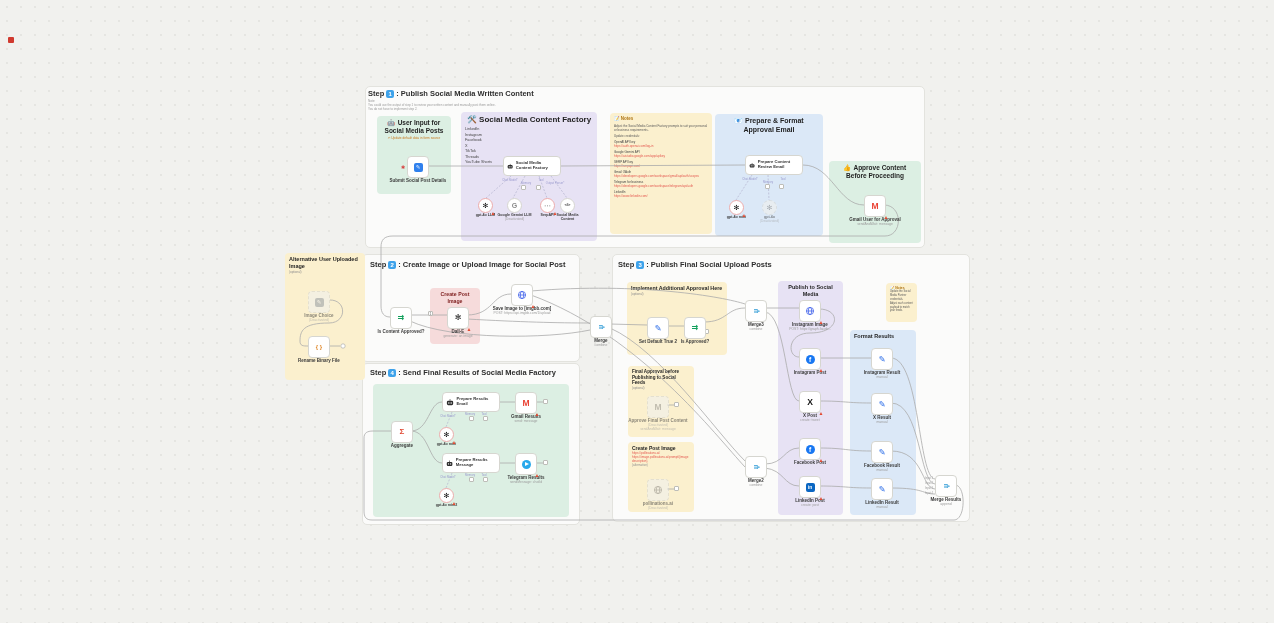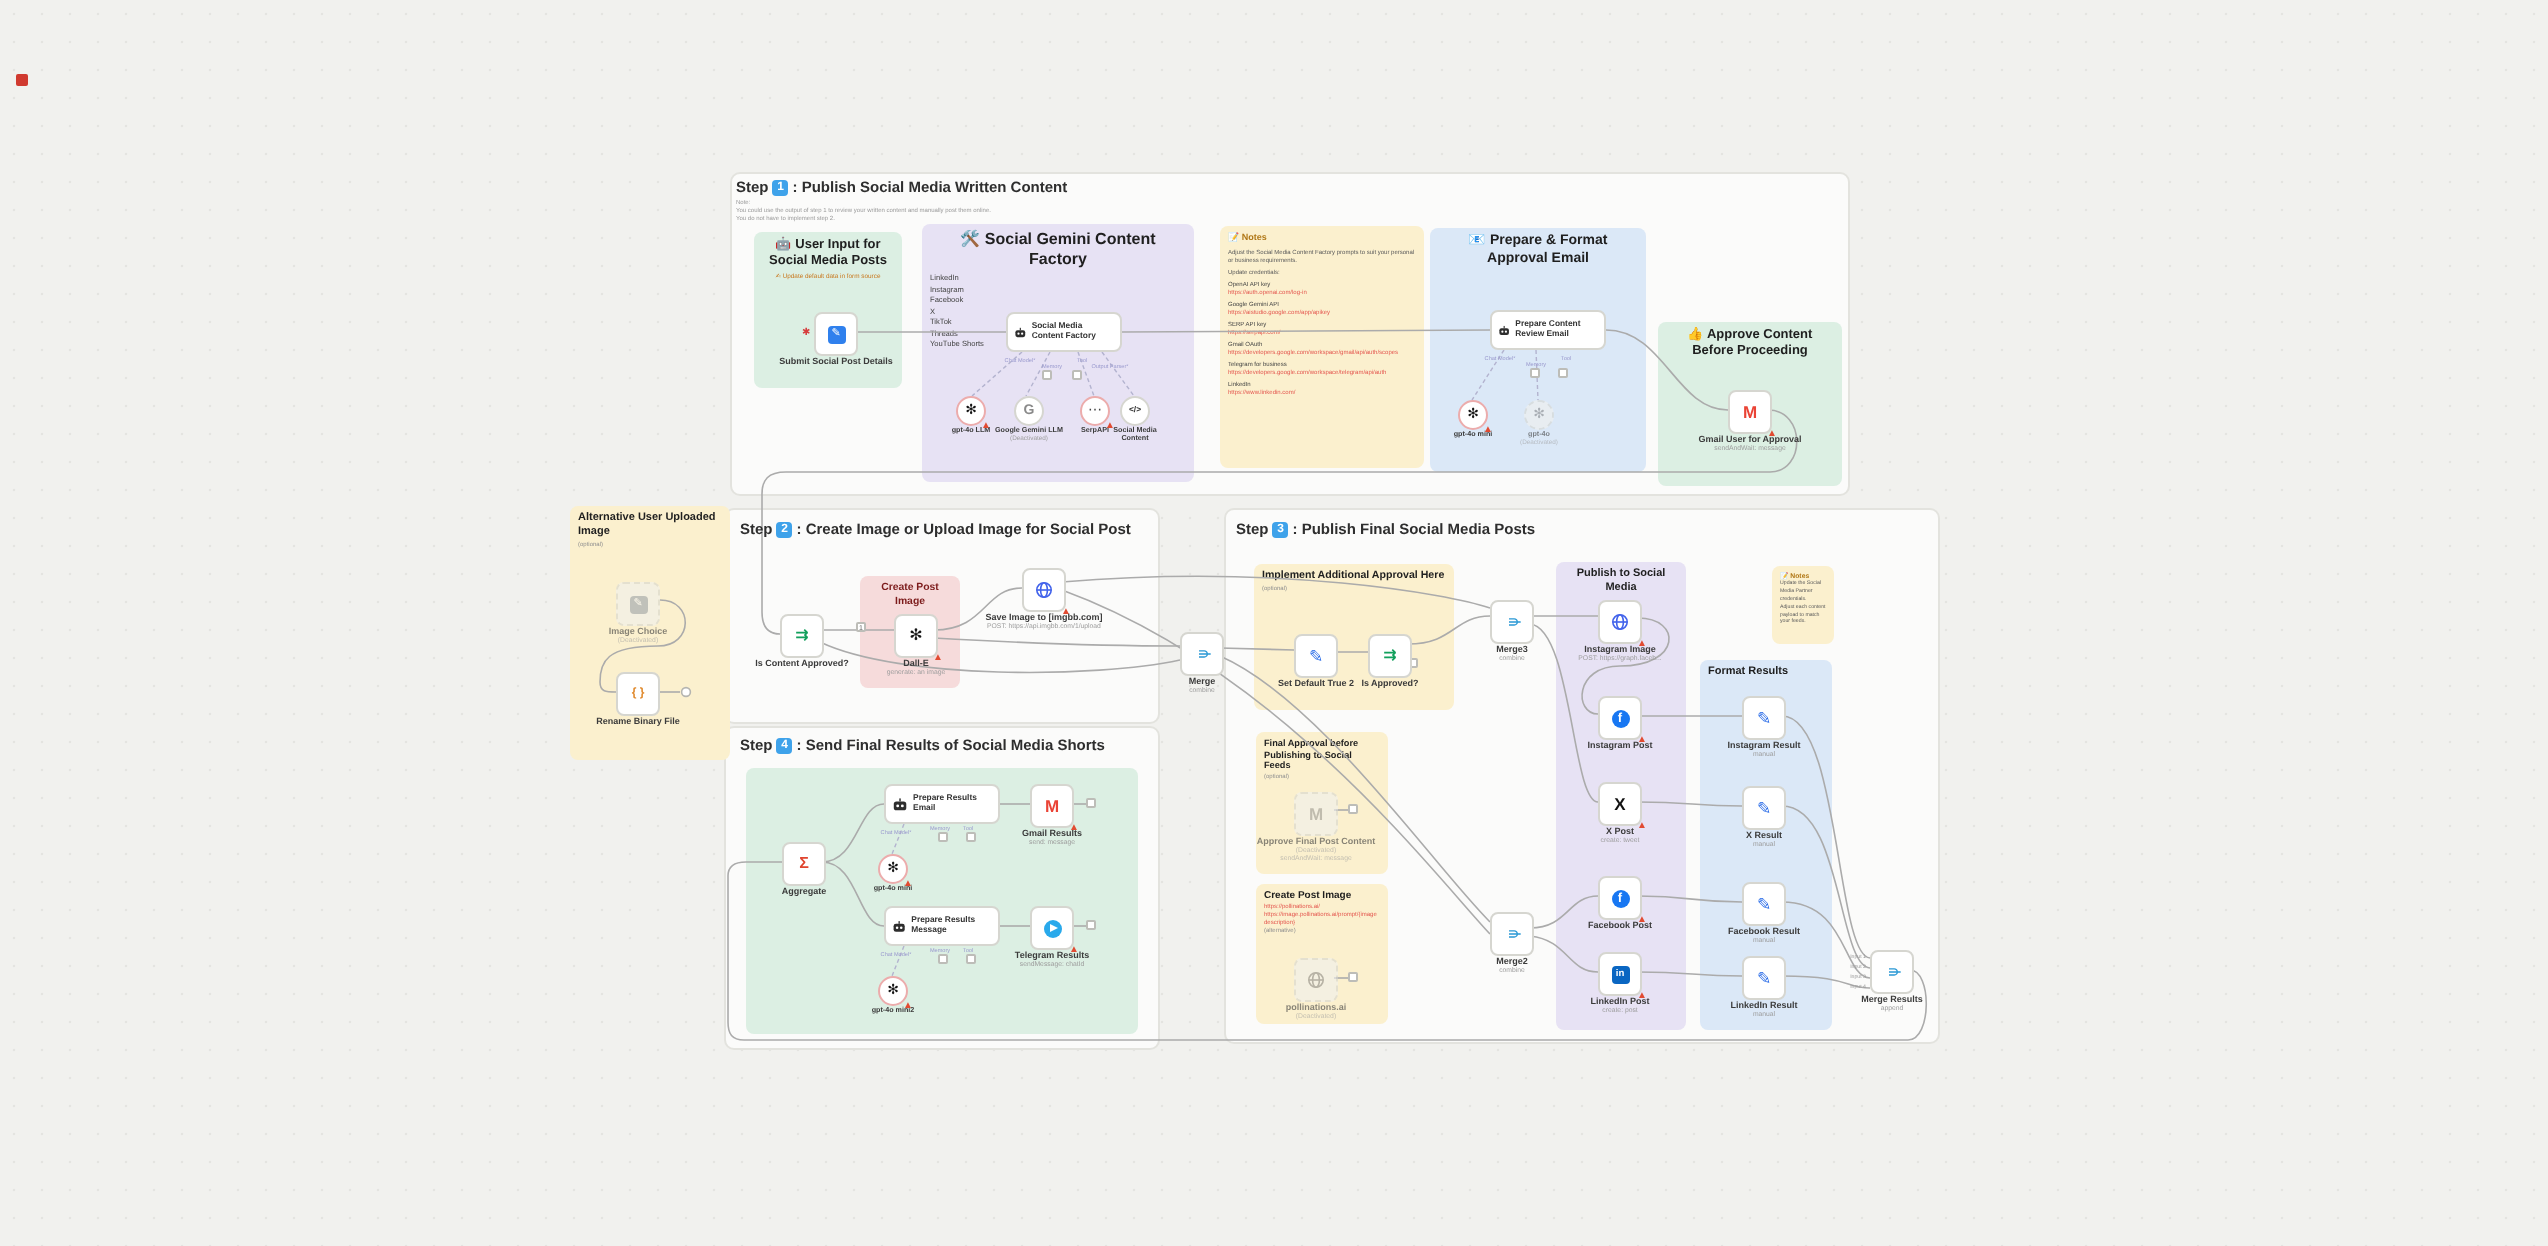--- a/index.html
+++ b/index.html
@@ -84,34 +84,34 @@
   <div>You do not have to implement step 2.</div>
 </div>
 <div class="step-title" style="left:370px;top:260px">
   <span>Step</span>
   <span class="badge">2</span>
   <span>: Create Image or Upload Image for Social Post</span>
 </div>
 <div class="step-title" style="left:618px;top:260px">
   <span>Step</span>
   <span class="badge">3</span>
-  <span>: Publish Final Social Media Posts</span>
+  <span>: Publish Final Social Upload Posts</span>
 </div>
 <div class="step-title" style="left:370px;top:368px">
   <span>Step</span>
   <span class="badge">4</span>
-  <span>: Send Final Results of Social Media Shorts</span>
+  <span>: Send Final Results of Social Media Factory</span>
 </div>
 
 <div class="sticky green" style="left:377px;top:116px;width:74px;height:78px">
   <div class="stitle" style="font-size:6.5px">🤖 User Input for Social Media Posts</div>
   <div class="hint">✍ Update default data in form source</div>
 </div>
 <div class="sticky purple" style="left:461px;top:112px;width:136px;height:129px">
-  <div class="stitle" style="font-size:8px">🛠️ Social Gemini Content Factory</div>
+  <div class="stitle" style="font-size:8px">🛠️ Social Media Content Factory</div>
   <div class="bullets">
     <div>LinkedIn</div>
     <div>Instagram</div>
     <div>Facebook</div>
     <div>X</div>
     <div>TikTok</div>
     <div>Threads</div>
     <div>YouTube Shorts</div>
   </div>
 </div>

